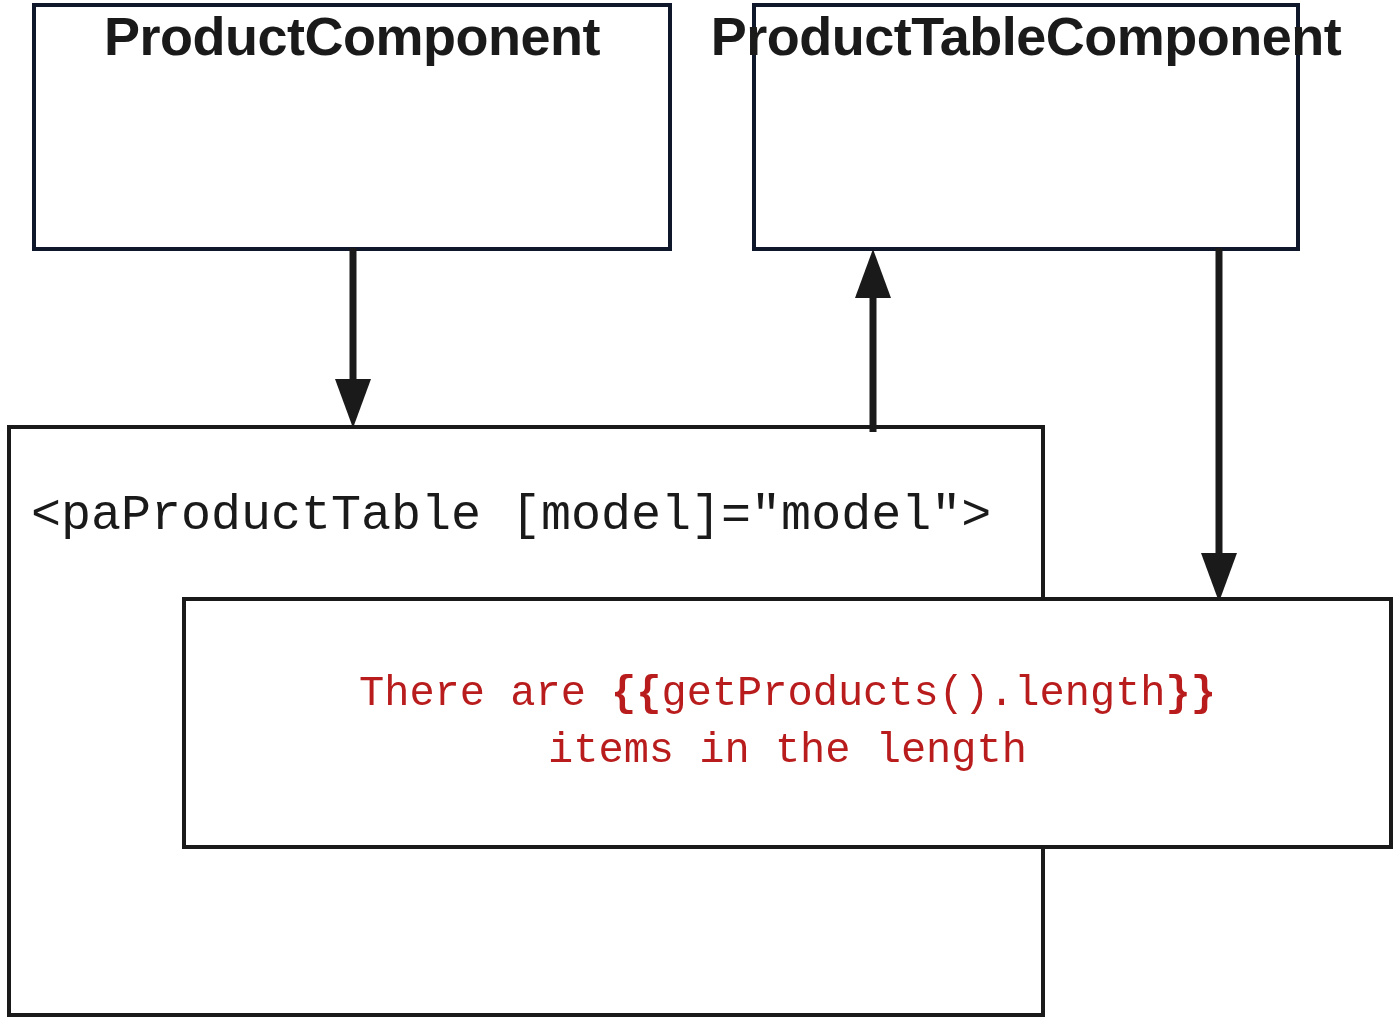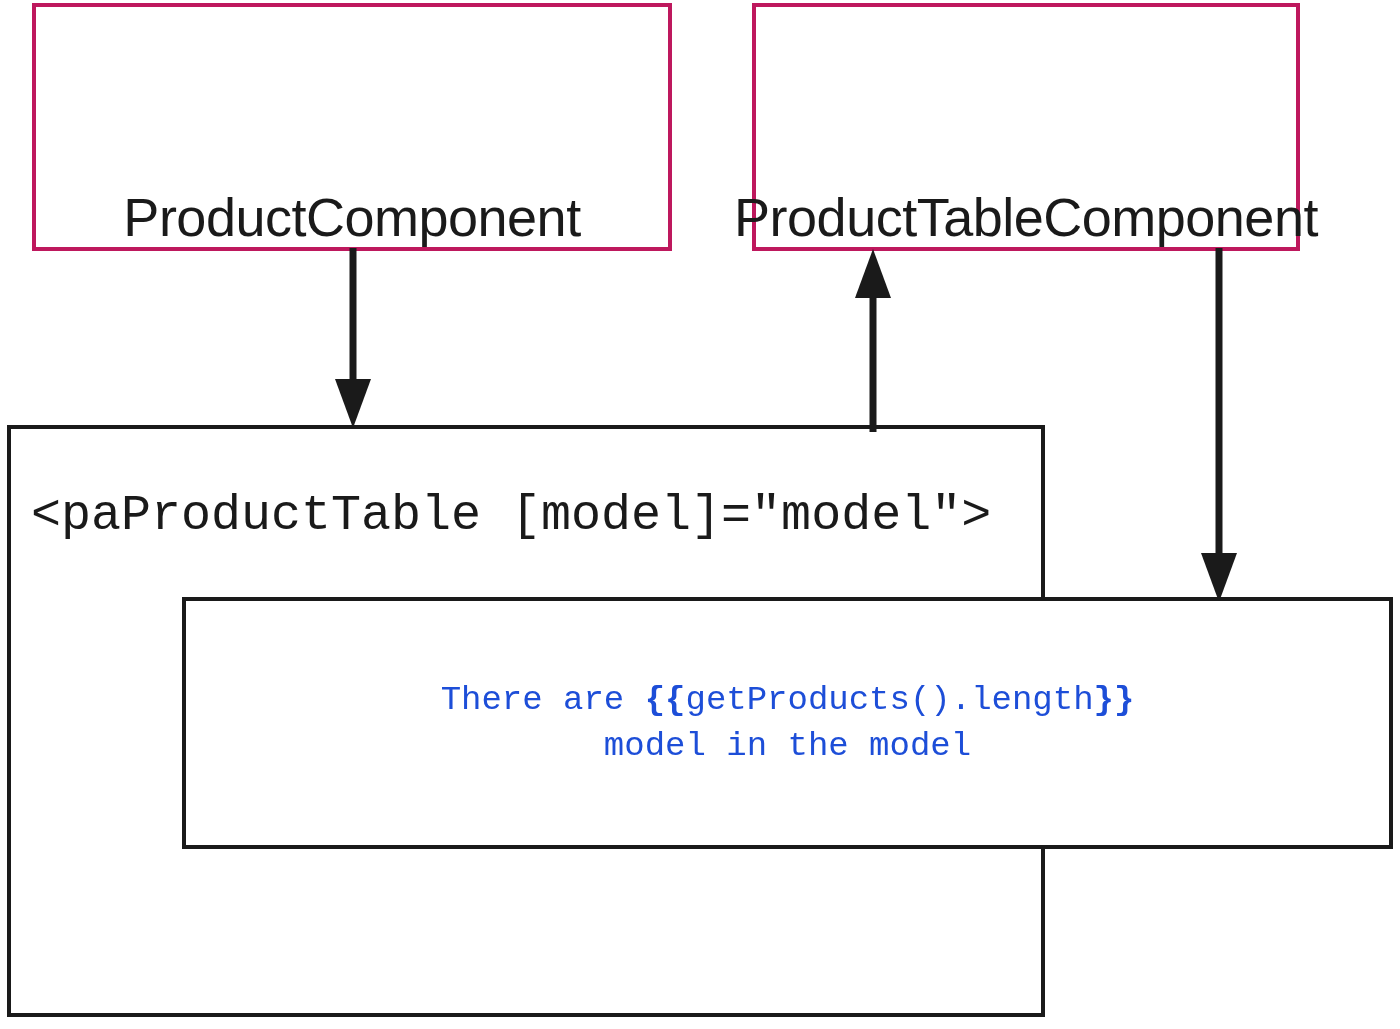--- a/index.html
+++ b/index.html
@@ -13,25 +13,26 @@
   #canvas {
     position: relative;
     width: 1400px;
     height: 1029px;
     background: #ffffff;
     overflow: hidden;
   }
   .node-box {
     position: absolute;
     box-sizing: border-box;
-    border: 4px solid #be185d;
+    border: 4px solid #0f172a;
     background: #ffffff;
     display: flex;
-    align-items: flex-end;
+    align-items: flex-start;
     justify-content: center;
+    font-weight: bold;
   }
   .node-label {
     font-family: "Liberation Sans", sans-serif;
     font-size: 54px;
     line-height: 1.1;
     color: #1a1a1a;
     white-space: nowrap;
     letter-spacing: -0.5px;
   }
   
@@ -86,23 +87,23 @@
     border: 4px solid #1a1a1a;
     background: #ffffff;
     z-index: 4;
     display: flex;
     flex-direction: column;
     align-items: center;
     justify-content: center;
   }
   .interp-line {
     font-family: "Liberation Mono", monospace;
-    font-size: 34px;
+    font-size: 42px;
     line-height: 1.36;
-    color: #1d4ed8;
+    color: #b91c1c;
     white-space: pre;
     text-align: center;
   }
   .interp-line b {
     font-weight: bold;
   }
   
   .arrow {
     position: absolute;
     z-index: 3;
@@ -138,21 +139,21 @@
   <div class="node-box" id="box-product-table-component">
     <span class="node-label">ProductTableComponent</span>
   </div>
 
   <div id="box-template-outer">
     <span class="code-line" id="code-open-tag">&lt;paProductTable [model]="model"&gt;</span>
   </div>
 
   <div id="box-interpolation">
     <div class="interp-line"><span>There are </span><b>{{</b><span>getProducts().length</span><b>}}</b></div>
-    <div class="interp-line">model in the model</div>
+    <div class="interp-line">items in the length</div>
   </div>
 
   <svg class="arrow" id="arrow-product-to-template" viewBox="0 0 42 180">
     <line x1="21" y1="0" x2="21" y2="142" stroke="#1a1a1a" stroke-width="7"></line>
     <polygon points="21,180 3,131 39,131" fill="#1a1a1a"></polygon>
   </svg>
 
   <svg class="arrow" id="arrow-template-to-table" viewBox="0 0 42 184">
     <line x1="21" y1="184" x2="21" y2="40" stroke="#1a1a1a" stroke-width="7"></line>
     <polygon points="21,1 3,50 39,50" fill="#1a1a1a"></polygon>

